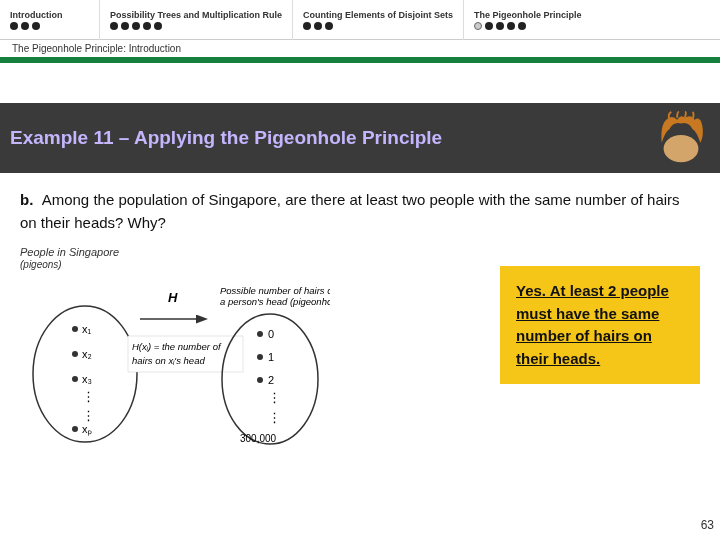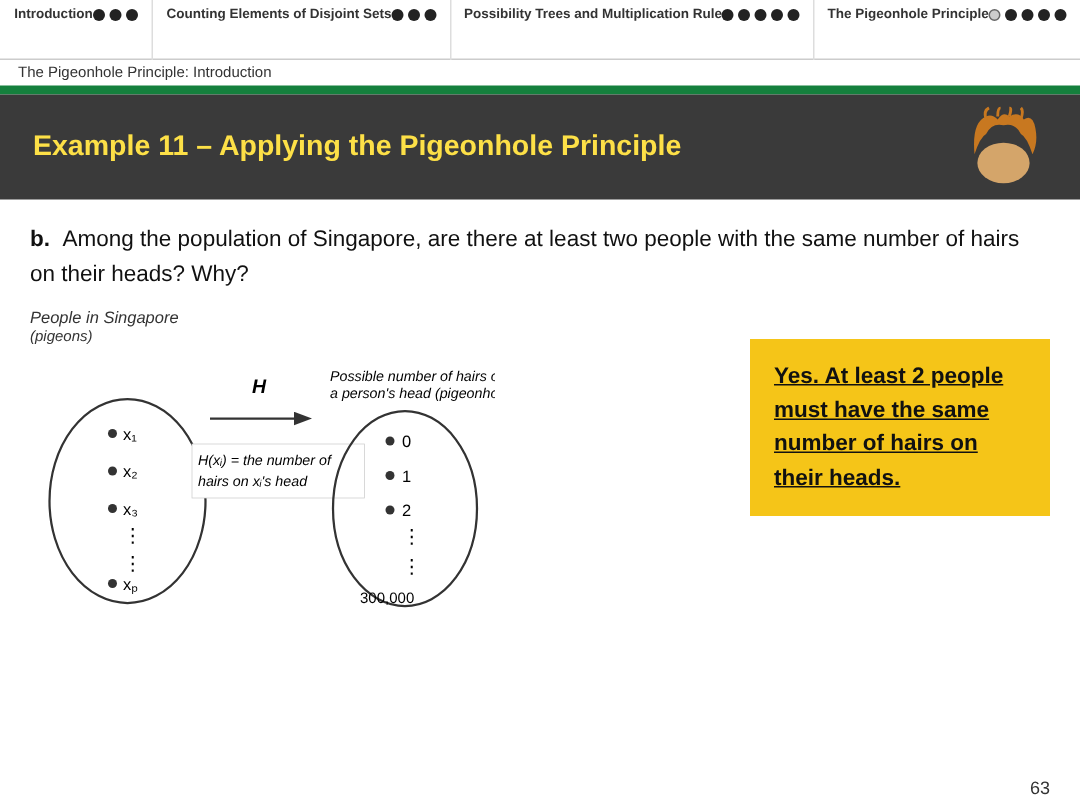--- a/index.html
+++ b/index.html
@@ -16,21 +16,21 @@
     .top-nav {
       display: flex;
       flex-direction: row;
       background: #fff;
       border-bottom: 1px solid #ccc;
       height: 40px;
       align-items: center;
     }
     .nav-section {
       display: flex;
-      flex-direction: row;
+      flex-direction: column;
       padding: 4px 10px;
       border-right: 1px solid #ddd;
       height: 40px;
       justify-content: center;
       min-width: 100px;
     }
     .nav-section:last-child { border-right: none; }
     .nav-title {
       font-size: 9px;
       color: #333;
@@ -55,27 +55,28 @@
       background: #fff;
       padding: 3px 12px;
       font-size: 10px;
       color: #333;
       border-bottom: 6px solid #15803d;
     }
 
     
     .title-bar {
       background: #3a3a3a;
-      color: #fde047;
-      padding: 8px 22px;
+      color: #c4b5fd;
+      padding: 8px 10px;
       font-size: 20px;
       font-weight: bold;
       display: flex;
       align-items: center;
       justify-content: space-between;
+      margin-top: 40px;
     }
 
     
     .main-content {
       padding: 16px 20px;
       font-size: 15px;
     }
     .question-text {
       font-size: 15px;
       line-height: 1.5;
@@ -123,21 +124,21 @@
       min-width: 180px;
       max-width: 200px;
       margin-top: 20px;
       text-decoration: underline;
     }
 
     
     .page-number {
       position: absolute;
       bottom: 8px;
-      right: 20px;
+      right: 6px;
       font-size: 12px;
       color: #333;
     }
 
     
     .hair-svg {
       width: 58px;
       height: 54px;
     }
   </style>
@@ -146,33 +147,33 @@
 
 <div class="top-nav">
   <div class="nav-section">
     <span class="nav-title">Introduction</span>
     <div class="nav-dots">
       <div class="dot filled"></div>
       <div class="dot filled"></div>
       <div class="dot filled"></div>
     </div>
   </div>
+  <div class="nav-section" style="min-width:170px;">
+    <span class="nav-title">Possibility Trees and Multiplication Rule</span>
+    <div class="nav-dots">
+      <div class="dot filled"></div>
+      <div class="dot filled"></div>
+      <div class="dot filled"></div>
+      <div class="dot filled"></div>
+      <div class="dot filled"></div>
+    </div>
+  </div>
   <div class="nav-section" style="min-width:160px;">
     <span class="nav-title">Counting Elements of Disjoint Sets</span>
     <div class="nav-dots">
-      <div class="dot filled"></div>
-      <div class="dot filled"></div>
-      <div class="dot filled"></div>
-    </div>
-  </div>
-  <div class="nav-section" style="min-width:170px;">
-    <span class="nav-title">Possibility Trees and Multiplication Rule</span>
-    <div class="nav-dots">
-      <div class="dot filled"></div>
-      <div class="dot filled"></div>
       <div class="dot filled"></div>
       <div class="dot filled"></div>
       <div class="dot filled"></div>
     </div>
   </div>
   <div class="nav-section" style="min-width:140px; border-right:none;">
     <span class="nav-title">The Pigeonhole Principle</span>
     <div class="nav-dots">
       <div class="dot" style="background:#ccc; border:1px solid #666;"></div>
       <div class="dot filled"></div>

